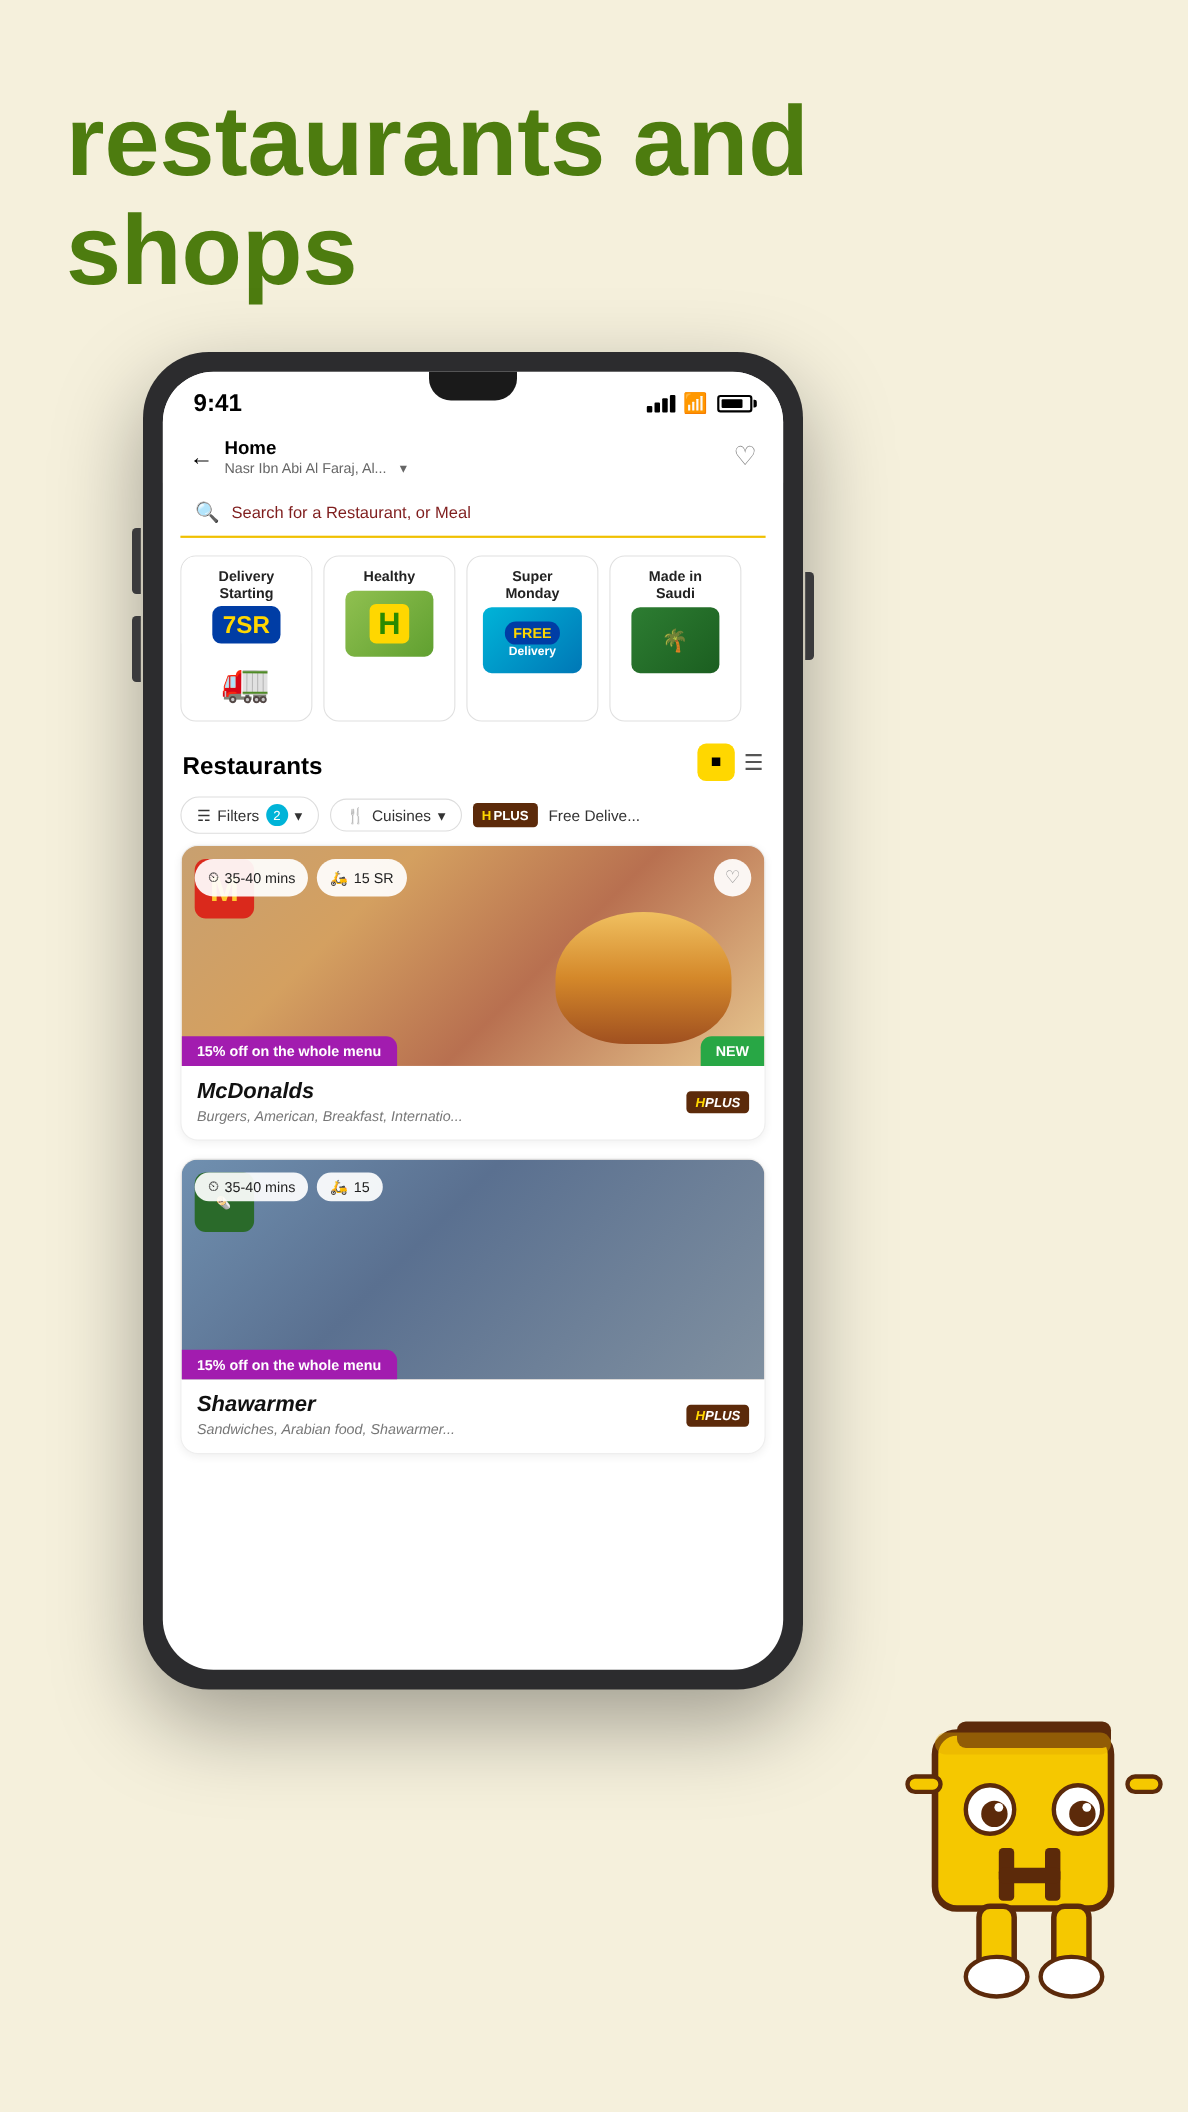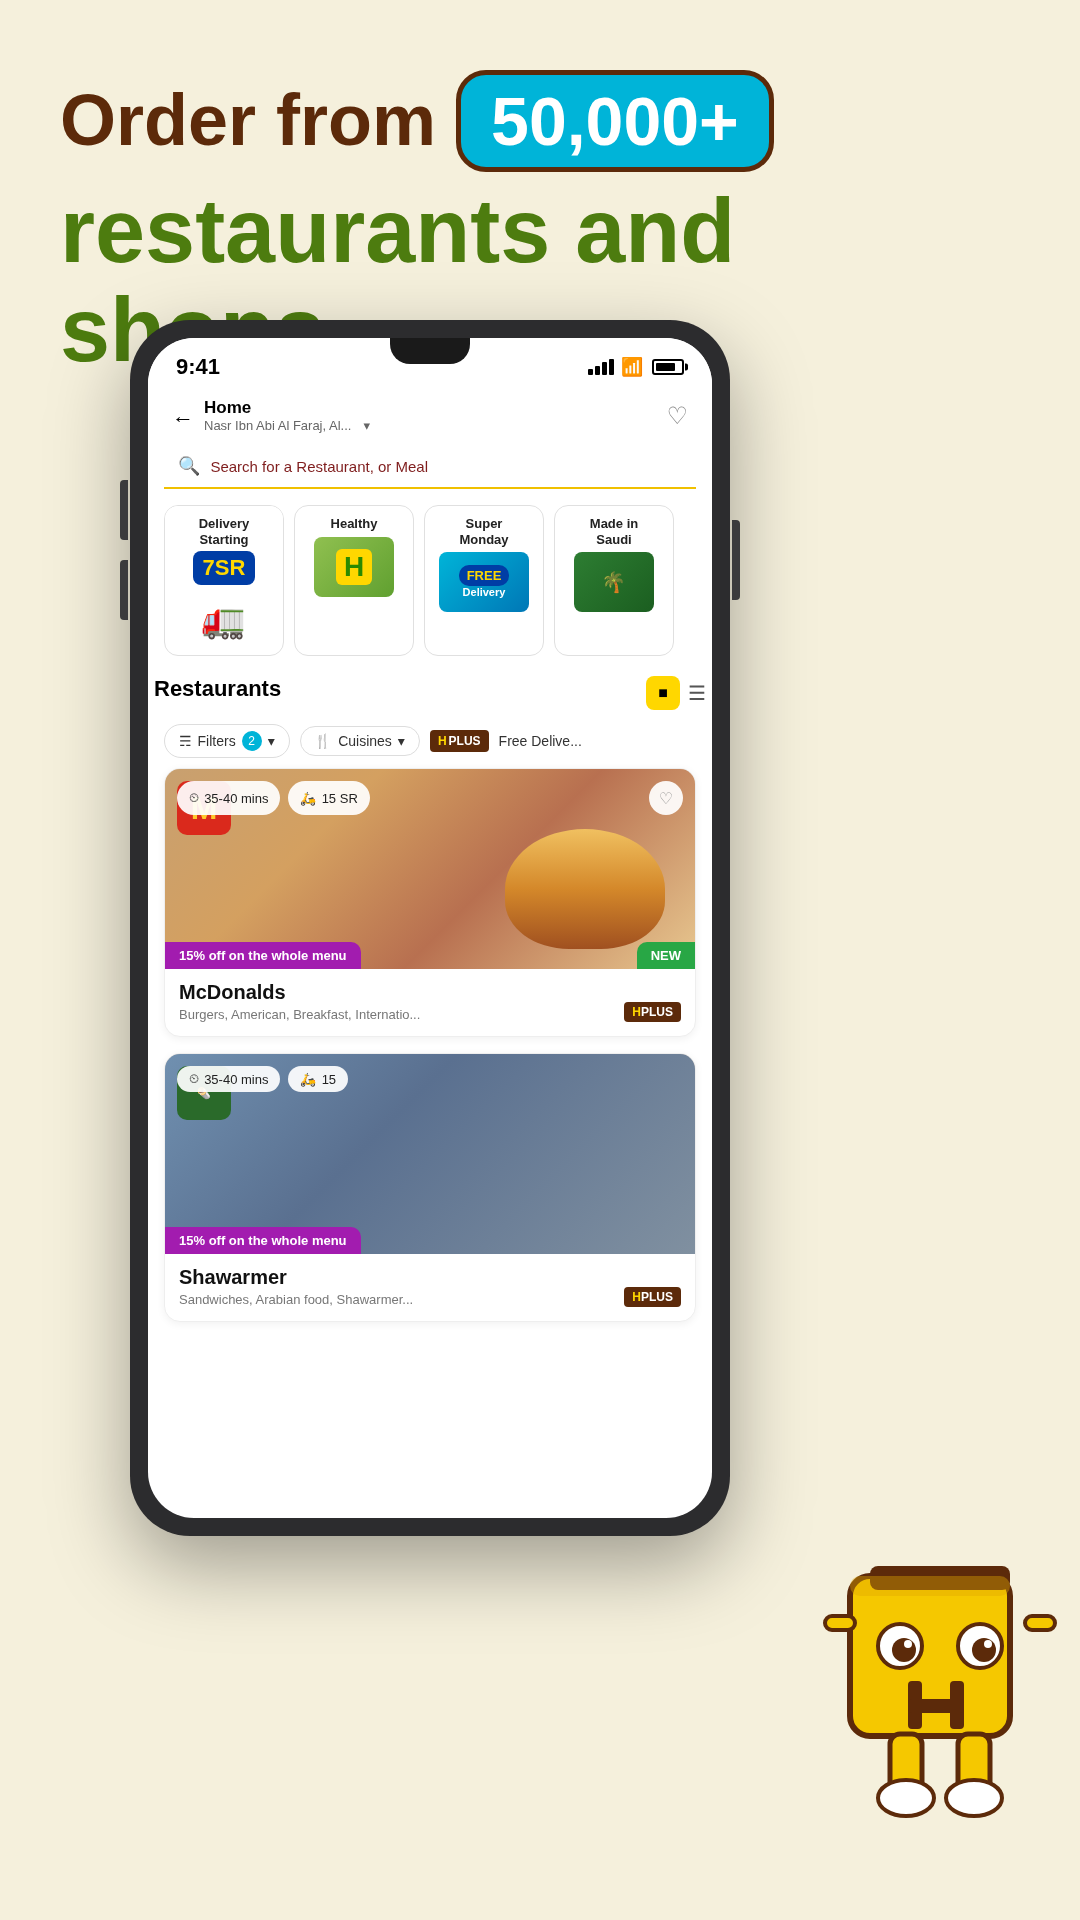--- a/index.html
+++ b/index.html
@@ -228,22 +228,22 @@
     .delivery-price-text {
       font-size: 22px;
       font-weight: 900;
       color: #FFD700;
     }
 
     
     .section-header {
       display: flex;
       justify-content: space-between;
-      align-items: flex-start;
-      padding: 8px 6px 10px;
+      align-items: flex-end;
+      padding: 8px 18px 10px;
     }
     .section-title {
       font-size: 22px;
       font-weight: 800;
       color: #000;
     }
     .view-toggle {
       display: flex;
       gap: 8px;
       align-items: center;
@@ -377,21 +377,22 @@
       color: #fff;
       padding: 6px 14px;
       font-size: 13px;
       font-weight: 700;
       border-radius: 10px 0 0 0;
     }
     .restaurant-info {
       padding: 12px 14px 14px;
       display: flex;
       justify-content: space-between;
-      align-items: flex-end;
+      align-items: center;
+      font-style: italic;
     }
     .restaurant-name {
       font-size: 20px;
       font-weight: 800;
       color: #111;
     }
     .restaurant-tags {
       font-size: 13px;
       color: #777;
       margin-top: 3px;
@@ -553,26 +554,20 @@
       width: 8px;
       height: 80px;
       background: #3a3a3c;
       border-radius: 0 4px 4px 0;
     }
   </style>
 </head>
 <body>
 
 <div class="hero-text">
-  <div class="hero-line1">
-    <span class="hero-order-from">Order from</span>
-    <span class="hero-badge">
-      <span class="hero-badge-text">50,000+</span>
-    </span>
-  </div>
   <div class="hero-line2">
     <span>restaurants and</span><br>
     <span>shops</span>
   </div>
 </div>
 
 <div class="phone-wrapper">
   <div class="phone-outer">
     <div class="phone-vol-up"></div>
     <div class="phone-vol-down"></div>

